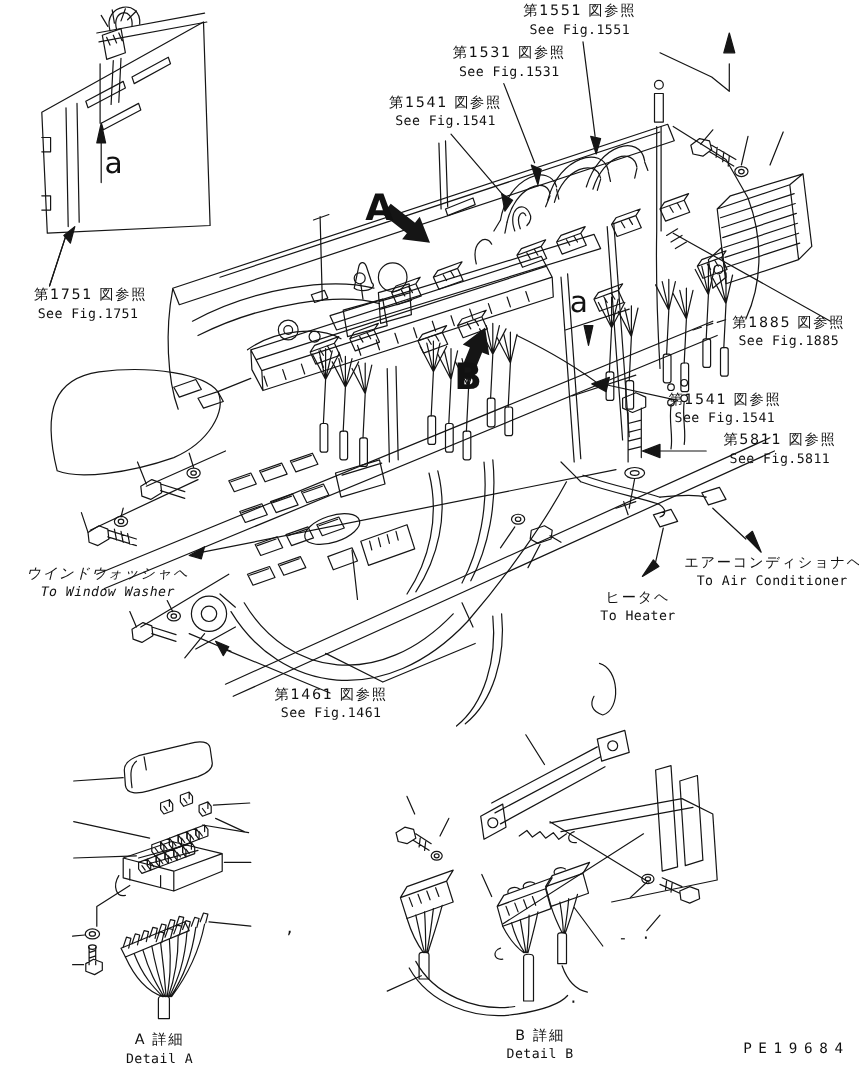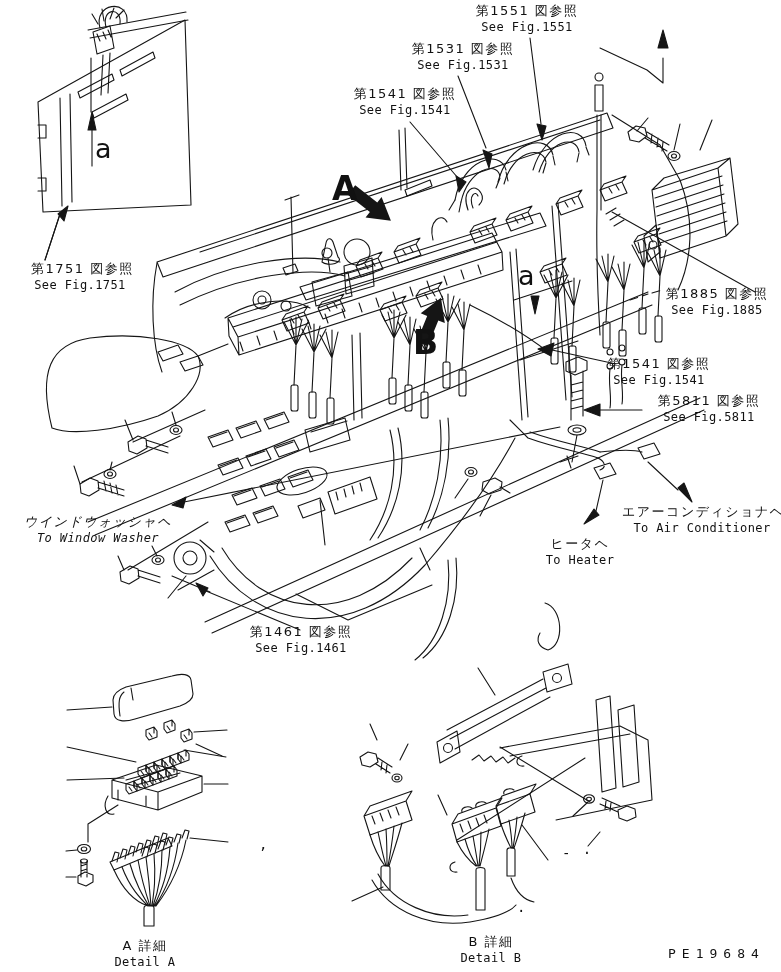--- a/index.html
+++ b/index.html
@@ -402,14 +402,14 @@
 
   <div class="marker" style="left:332px;top:172px;">A</div>
   <div class="marker" style="left:413px;top:326px;">B</div>
   <div class="marker-sm" style="left:95px;top:135px;">a</div>
   <div class="marker-sm" style="left:518px;top:262px;">a</div>
 
   <div class="stray" style="left:259px;top:836px;">,</div>
   <div class="stray" style="left:562px;top:845px;">- ·</div>
   <div class="stray" style="left:517px;top:903px;">·</div>
 
-  <div class="code" style="left:668px;top:946px;width:112px;text-align:left;">PE19684</div>
+  <div class="code" style="left:668px;top:946px;width:112px;text-align:center;">PE19684</div>
 </div>
 
 </body></html>

